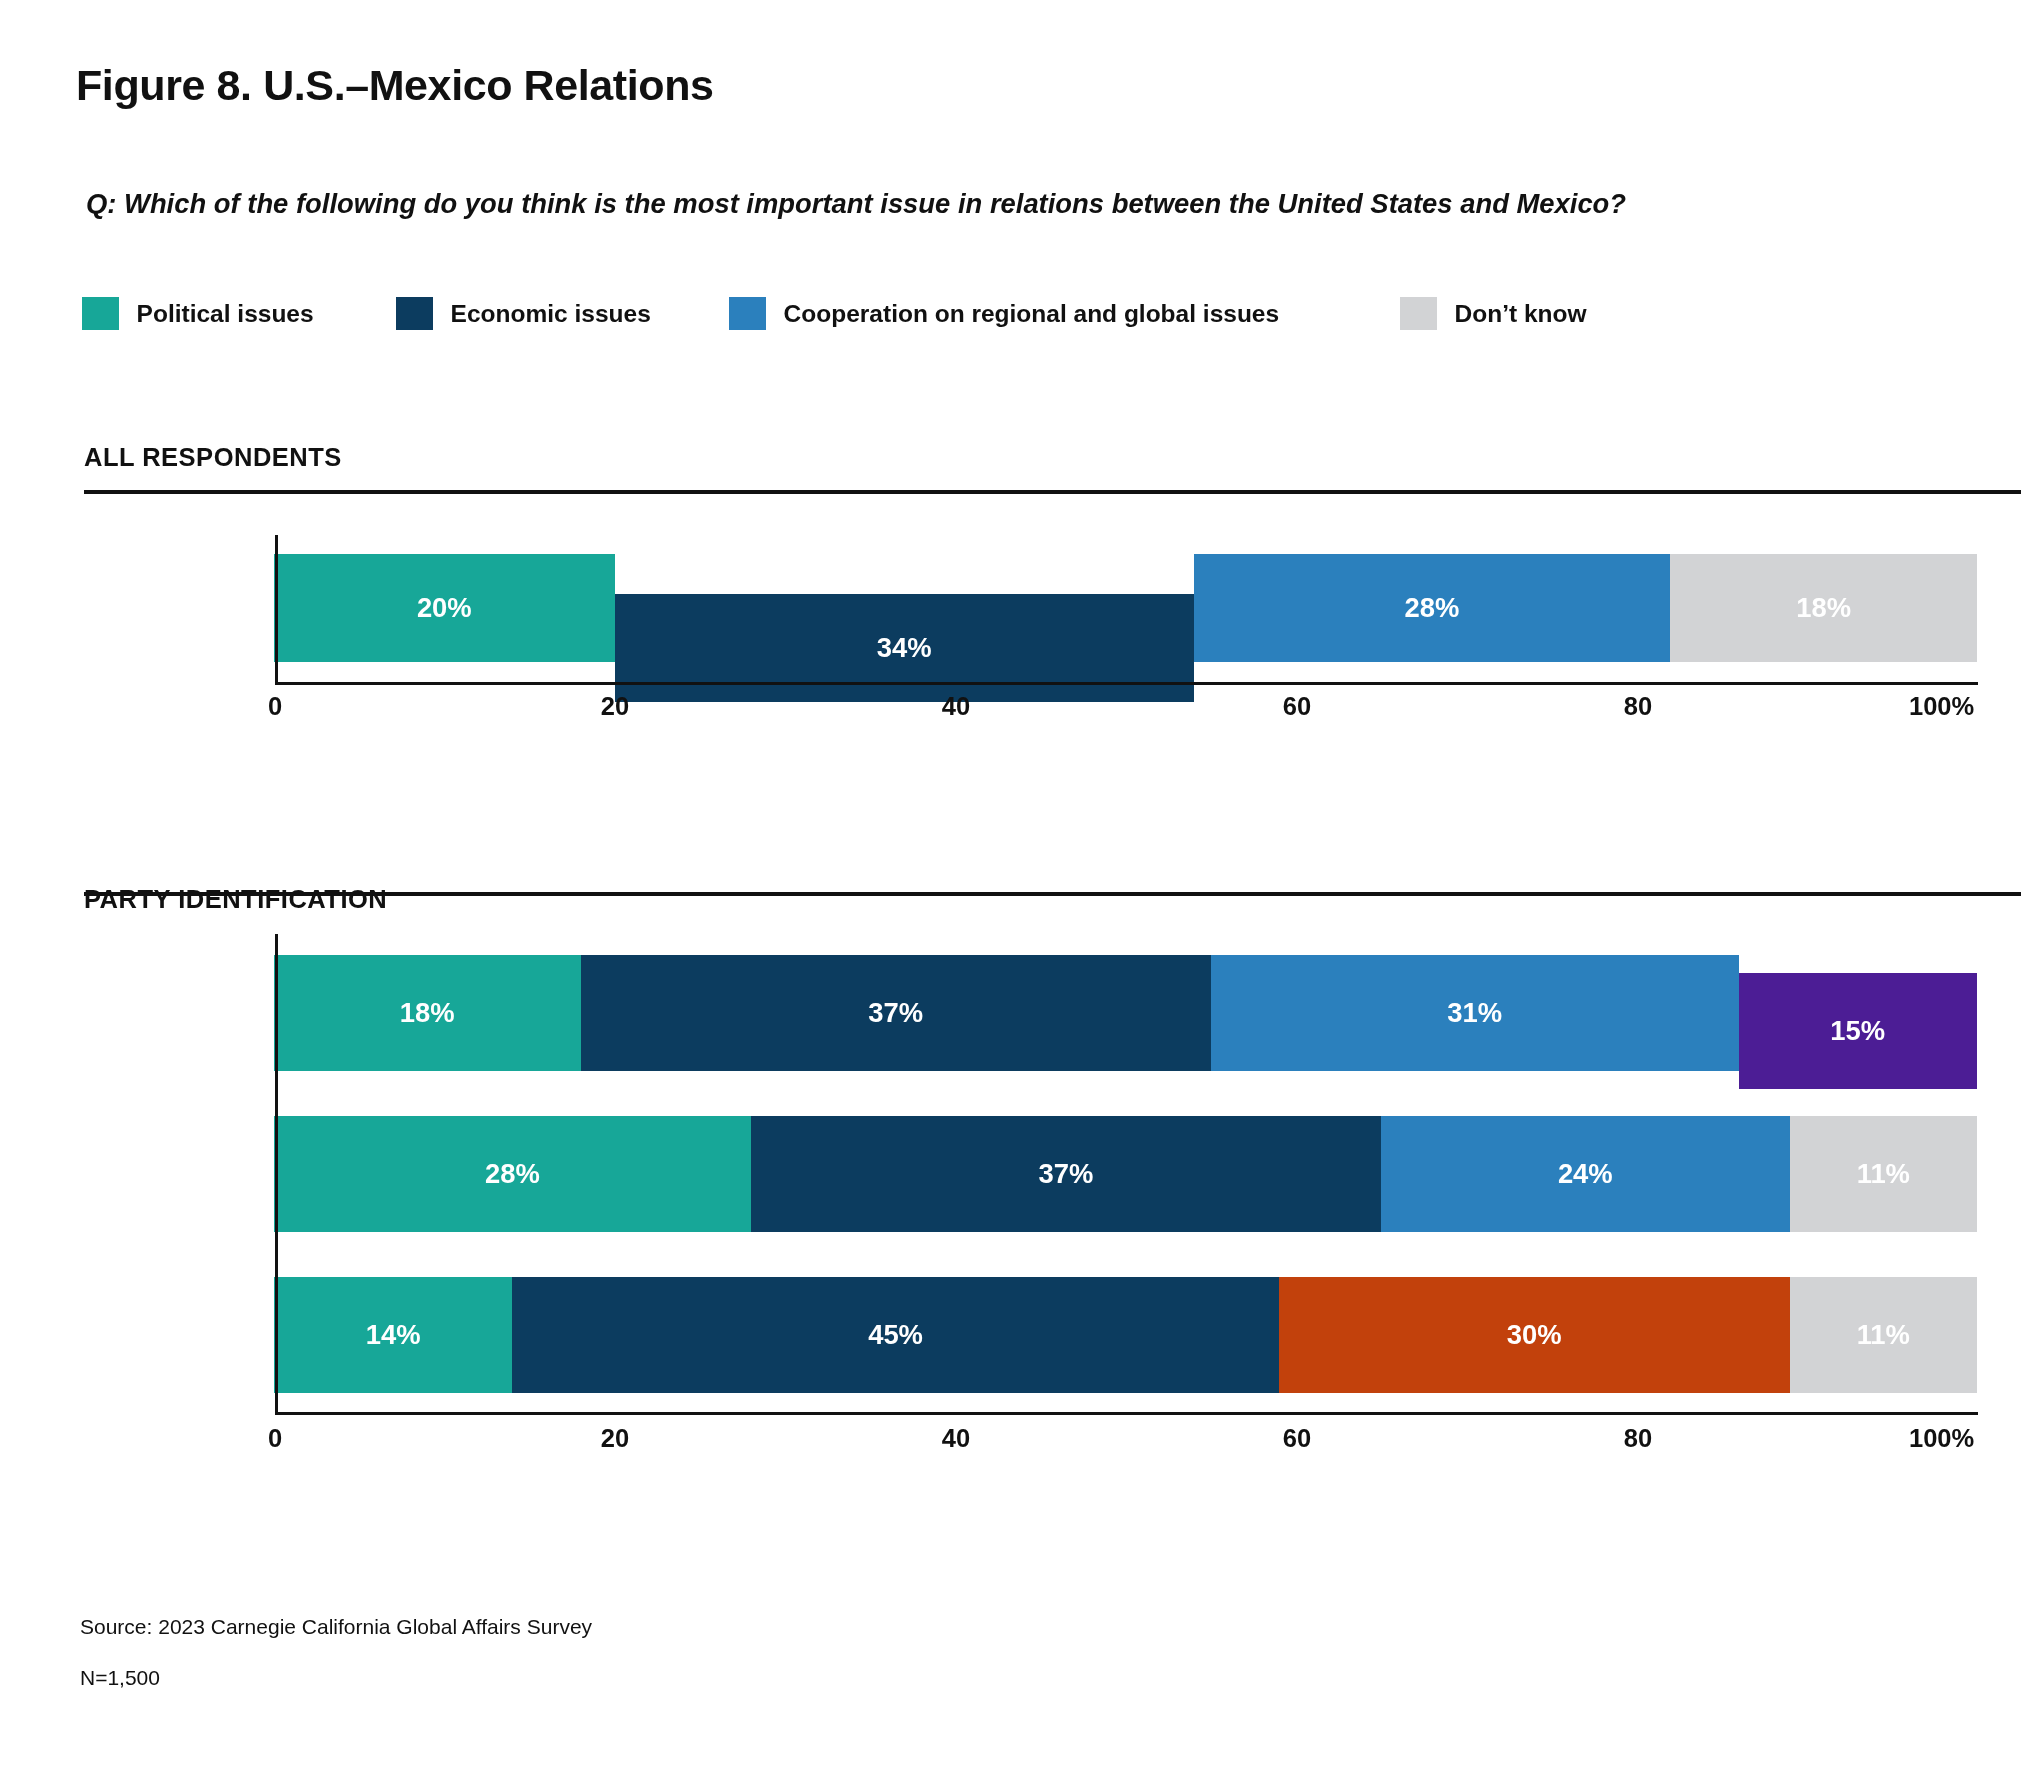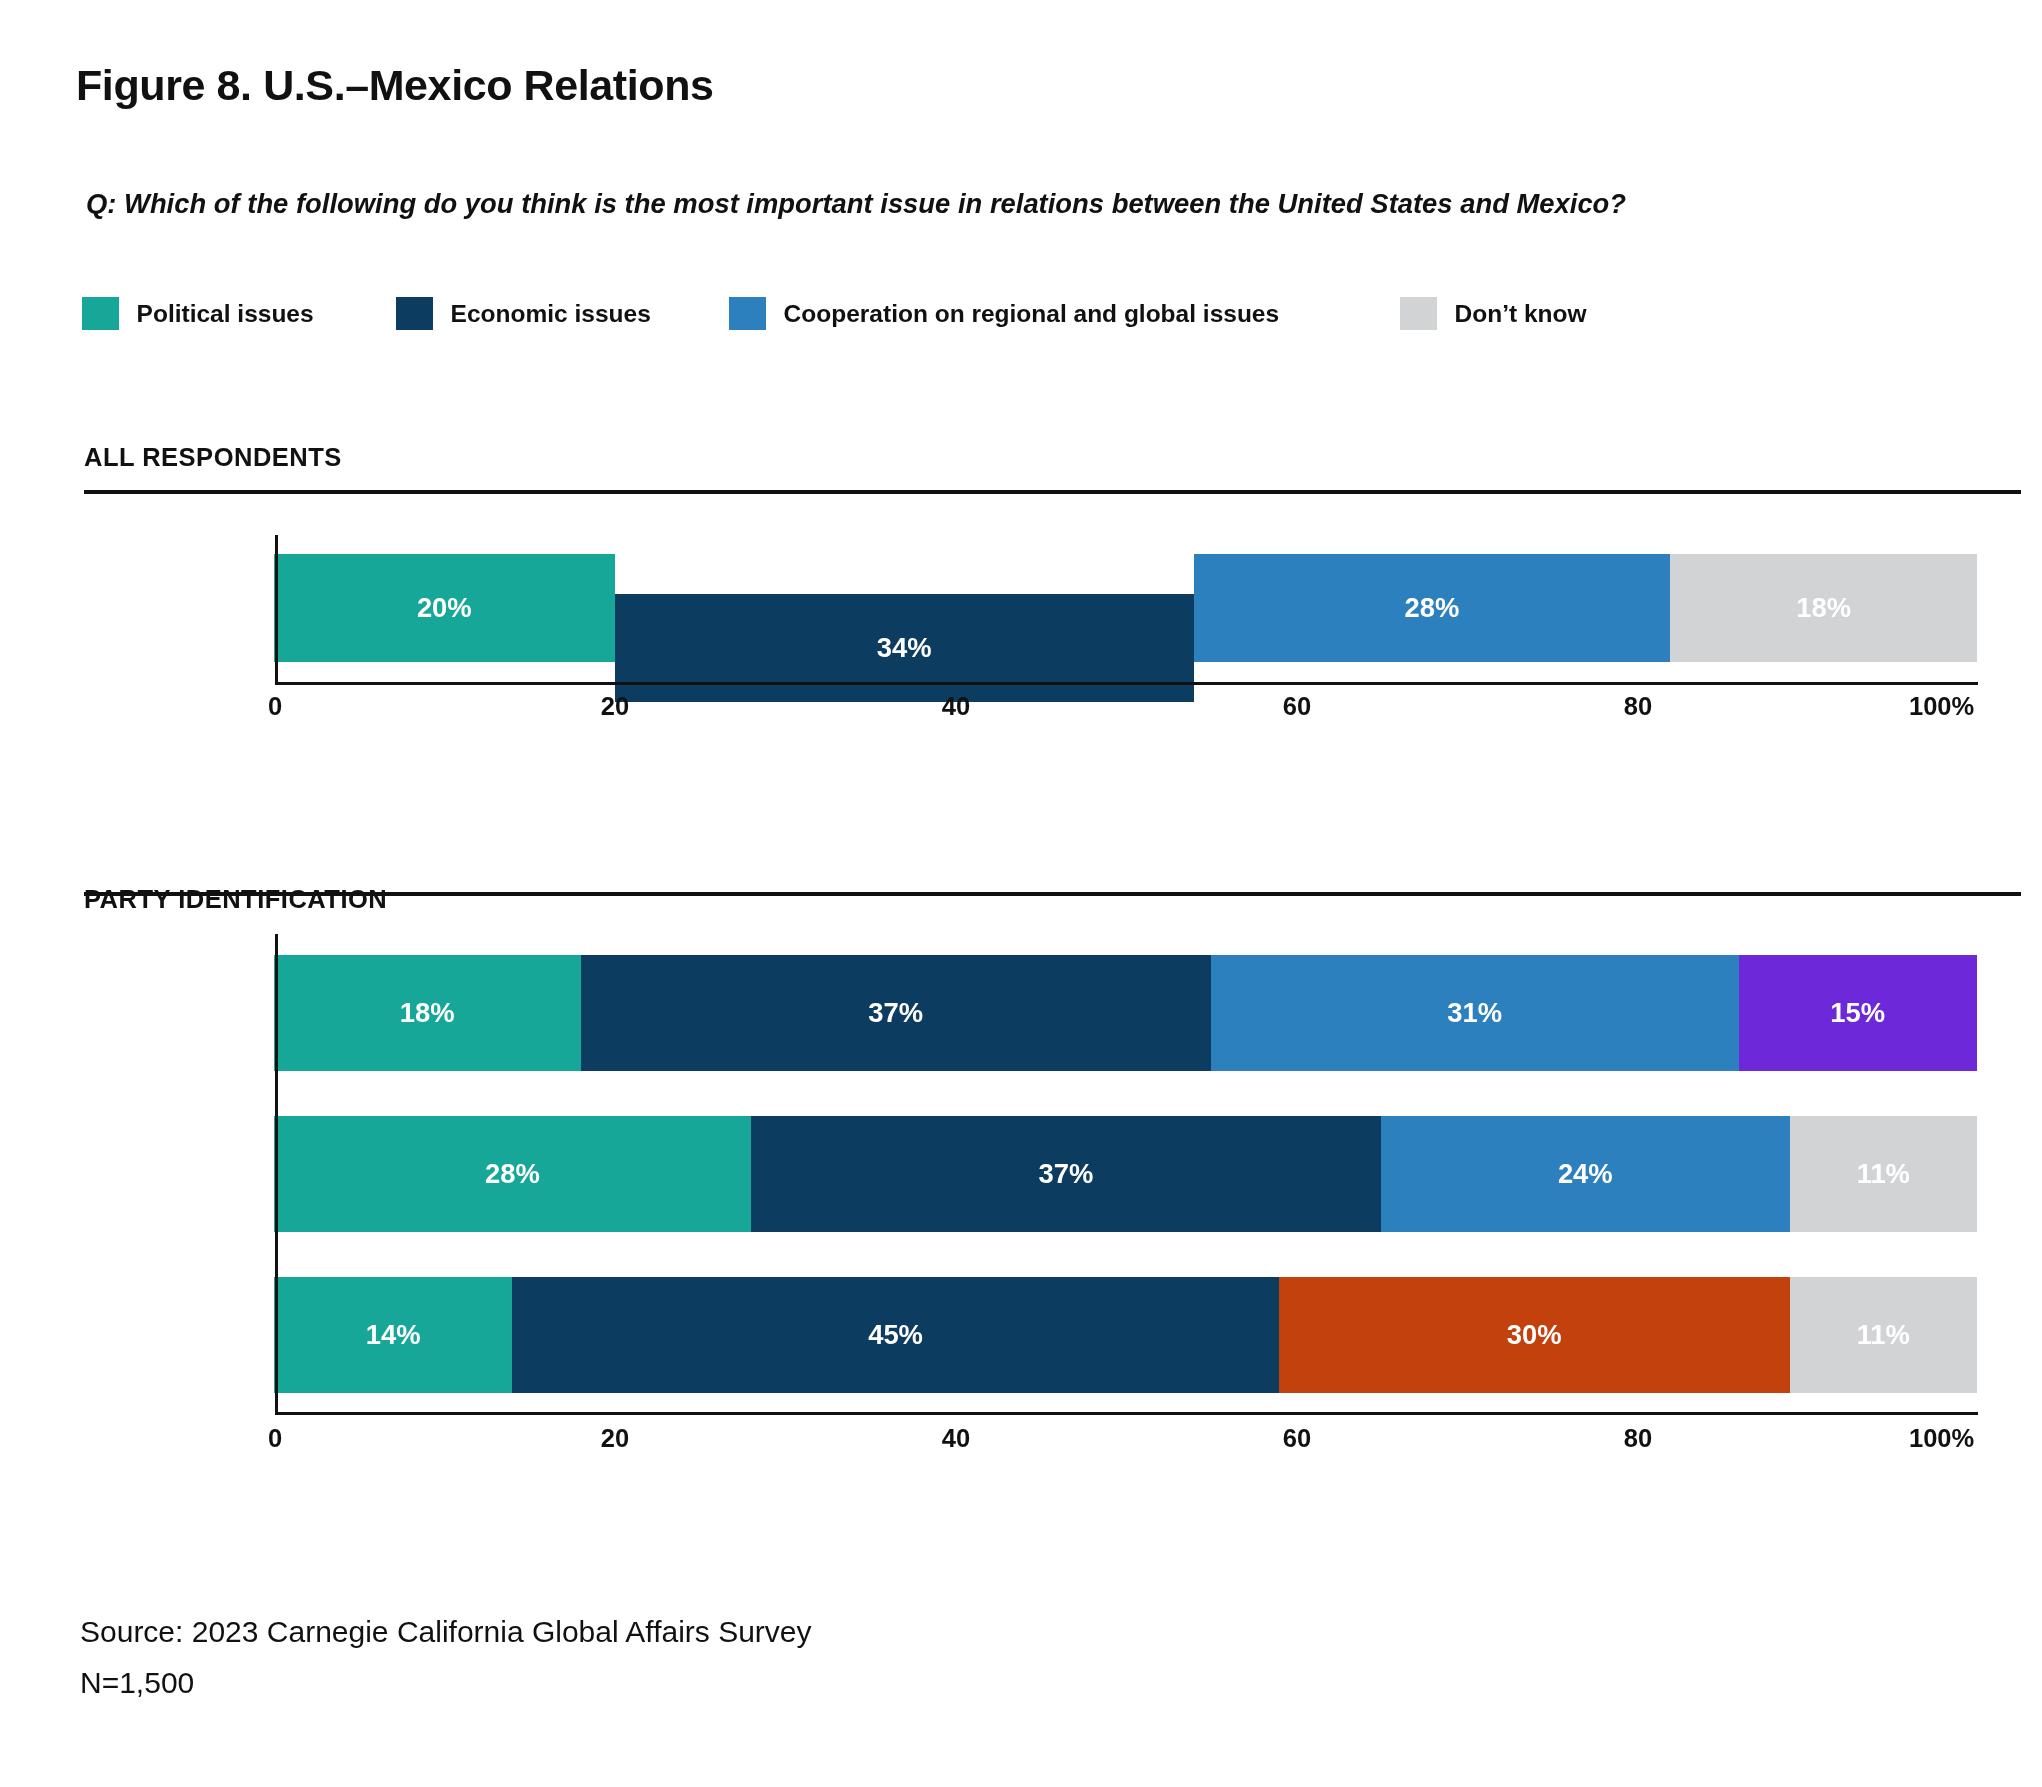--- a/index.html
+++ b/index.html
@@ -120,21 +120,21 @@
     font-weight: bold;
     color: #111111;
     white-space: nowrap;
     text-align: center;
   }
 
   
   .source {
     position: absolute;
     left: 80px;
-    font-size: 30px;
+    font-size: 21px;
     color: #111111;
     white-space: nowrap;
   }
 </style>
 </head>
 <body>
 
 <div class="page">
 
   <div class="title">Figure 8. U.S.–Mexico Relations</div>
@@ -199,21 +199,21 @@
     <div class="bar-row" style="left:274px; top:43px; width:1703px; height:116px;">
       <div class="seg" style="width:18%; background:#17a798;">
         <span class="seg-label">18%</span>
       </div>
       <div class="seg" style="width:37%; background:#0c3c5f;">
         <span class="seg-label">37%</span>
       </div>
       <div class="seg" style="width:31%; background:#2b80bd;">
         <span class="seg-label">31%</span>
       </div>
-      <div class="seg" style="width:14%; background:#6d28d9;">
+      <div class="seg" style="width:14%; background:#4c1d95;margin-top:18px;">
         <span class="seg-label">15%</span>
       </div>
     </div>
 
     <div class="bar-row" style="left:274px; top:204px; width:1703px; height:116px;">
       <div class="seg" style="width:28%; background:#17a798;">
         <span class="seg-label">28%</span>
       </div>
       <div class="seg" style="width:37%; background:#0c3c5f;">
         <span class="seg-label">37%</span>

